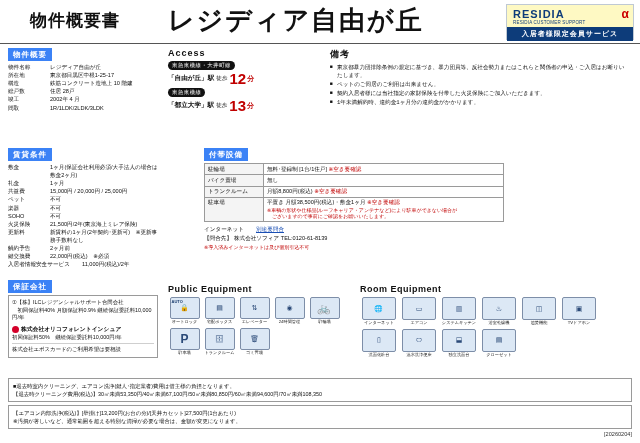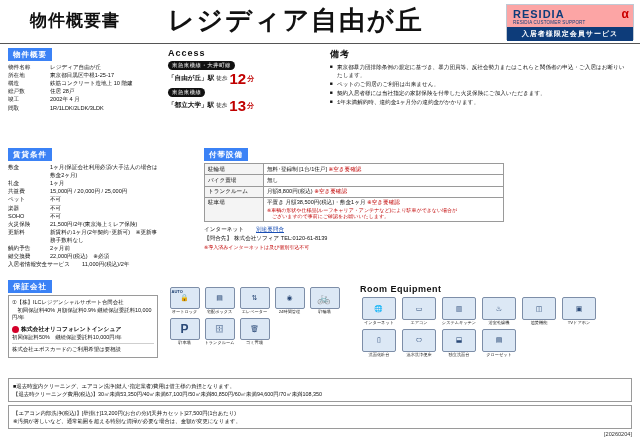--- a/index.html
+++ b/index.html
@@ -30,21 +30,21 @@
   }
   .hdr-name{
     position:absolute;left:168px;top:3px;
     font-size:26px;font-weight:bold;letter-spacing:2px;
     color:#111;
   }
   .hdr-logo{
     position:absolute;right:6px;top:4px;
     width:128px;height:36px;
     border:1px solid #bfc9d4;
-    background:#fca5a5;
+    background:#fef9c3;
     box-sizing:border-box;
   }
   .hdr-logo .lg1{
     position:absolute;left:6px;top:3px;
     font-size:11px;font-weight:bold;color:#0d3c7a;letter-spacing:1px;
   }
   .hdr-logo .lg2{
     position:absolute;left:6px;top:15px;
     font-size:4.5px;color:#0d3c7a;letter-spacing:0.2px;
   }
@@ -356,20 +356,21 @@
         <span class="orico-mark"></span>
         <span class="orico-t">株式会社オリコフォレントインシュア</span>
       </div>
       <div class="hosho-h">初回保証料50%　継続保証委託料10,000円/年</div>
       <div class="divider"></div>
       <div class="hosho-h">株式会社エポスカードのご利用希望は要相談</div>
     </div>
   </div>
 
   <div class="eq-pub">
+    <div class="eq-h">Public Equipment</div>
     <div class="eq-grid">
       <div class="eq-item">
         <div class="eq-ico">
             <span class="tagw">AUTO</span>
             <span class="gl gl-s">🔒</span>
           </div>
         <div class="eq-cap">オートロック</div>
       </div>
       <div class="eq-item">
         <div class="eq-ico">

